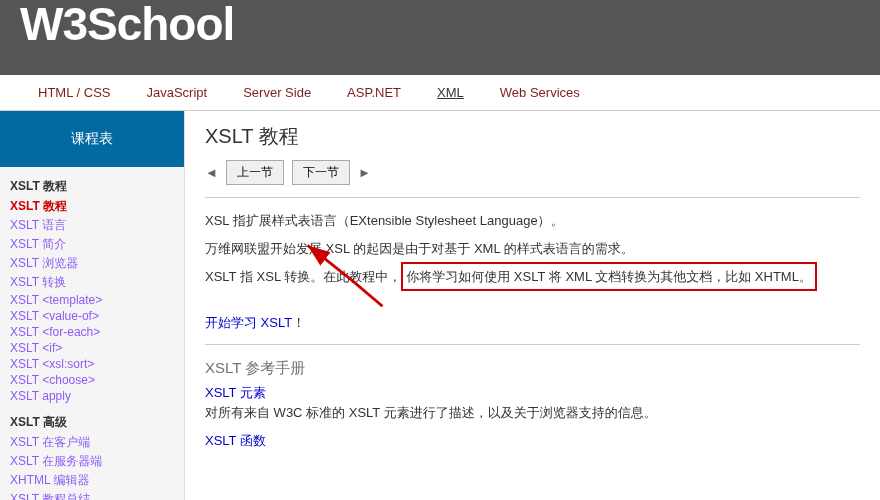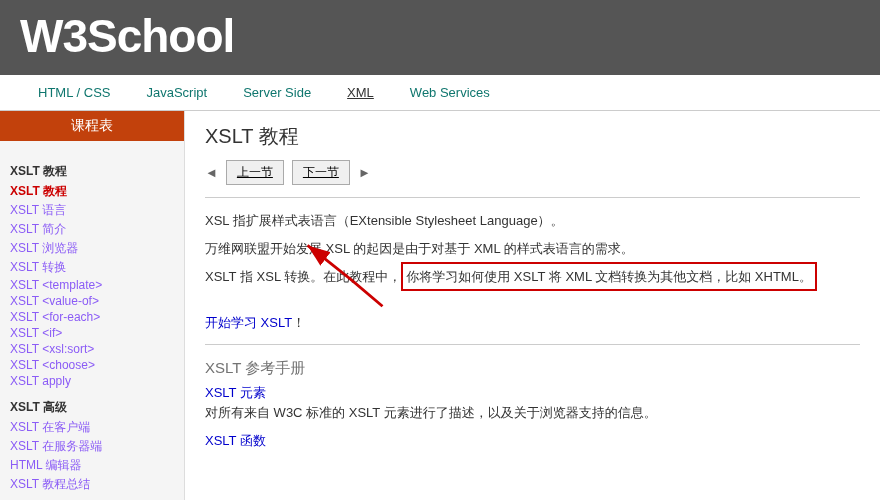--- a/index.html
+++ b/index.html
@@ -1,21 +1,21 @@
 <!DOCTYPE html>
 <html><head>
   <meta charset="utf-8">
   <style>
     * { margin: 0; padding: 0; box-sizing: border-box; }
     body { font-family: Arial, sans-serif; font-size: 13px; background: #fff; color: #333; width: 880px; height: 500px; overflow: hidden; }
 
     
     #header {
       background: #555;
-      padding: 10px 20px 12px 20px;
+      padding: 10px 20px 24px 20px;
       height: 75px;
       display: flex;
       align-items: flex-end;
     }
     #header .logo {
       font-size: 46px;
       font-weight: bold;
       color: #fff;
       letter-spacing: -1px;
     }
@@ -25,21 +25,21 @@
       display: flex;
       align-items: center;
       border-bottom: 1px solid #ccc;
       padding: 0 20px;
       height: 36px;
       gap: 0;
     }
     .nav-item {
       padding: 8px 18px;
       font-size: 13px;
-      color: #0f766e;
+      color: #7f1d1d;
       cursor: pointer;
       text-decoration: none;
       white-space: nowrap;
     }
     .nav-item.xml-item {
       text-decoration: underline;
       color: #333;
     }
 
     
@@ -51,26 +51,26 @@
     
     #sidebar {
       width: 185px;
       min-width: 185px;
       background: #f5f5f5;
       border-right: 1px solid #ddd;
       overflow-y: auto;
       padding-bottom: 10px;
     }
     .sidebar-header {
-      background: #c2410c;
+      background: #0369a1;
       color: #fff;
       text-align: center;
-      padding: 6px 0;
+      padding: 19px 0;
       font-size: 14px;
-      margin-bottom: 18px;
+      margin-bottom: 7px;
     }
     .sidebar-section-title {
       font-weight: bold;
       font-size: 12px;
       padding: 4px 10px 2px 10px;
       color: #333;
     }
     .sidebar-link {
       display: block;
       font-size: 12px;
@@ -104,21 +104,20 @@
     }
     .nav-btn {
       border: 1px solid #aaa;
       background: #f0f0f0;
       padding: 3px 10px;
       font-size: 12px;
       cursor: pointer;
       display: flex;
       align-items: center;
       gap: 4px;
-      text-decoration: underline;
     }
     hr.divider {
       border: none;
       border-top: 1px solid #ccc;
       margin-bottom: 12px;
     }
     .content-text {
       font-size: 13px;
       line-height: 1.7;
       margin-bottom: 6px;
@@ -152,20 +151,21 @@
 <body>
 
 <div id="header">
   <div class="logo">W3School</div>
 </div>
 
 <div id="nav">
   <a class="nav-item">HTML / CSS</a>
   <a class="nav-item">JavaScript</a>
   <a class="nav-item">Server Side</a>
+  <a class="nav-item">ASP.NET</a>
   <a class="nav-item xml-item">XML</a>
   <a class="nav-item">Web Services</a>
 </div>
 
 <div id="layout">
 
   <div id="sidebar">
     <div class="sidebar-header">课程表</div>
 
     <div class="sidebar-section-title">XSLT 教程</div>
@@ -178,21 +178,21 @@
     <a class="sidebar-link">XSLT &lt;value-of&gt;</a>
     <a class="sidebar-link">XSLT &lt;for-each&gt;</a>
     <a class="sidebar-link">XSLT &lt;if&gt;</a>
     <a class="sidebar-link">XSLT &lt;xsl:sort&gt;</a>
     <a class="sidebar-link">XSLT &lt;choose&gt;</a>
     <a class="sidebar-link">XSLT apply</a>
 
     <div class="sidebar-section-title" style="margin-top:6px;">XSLT 高级</div>
     <a class="sidebar-link">XSLT 在客户端</a>
     <a class="sidebar-link">XSLT 在服务器端</a>
-    <a class="sidebar-link">HTML 编辑器</a>
+    <a class="sidebar-link">XHTML 编辑器</a>
     <a class="sidebar-link">XSLT 教程总结</a>
 
   </div>
 
   <div id="main">
     <h1 class="page-title">XSLT 教程</h1>
 
     <div class="nav-buttons">
       <span style="color:#666; font-size:13px;">◄</span>
       <button class="nav-btn">上一节</button>

